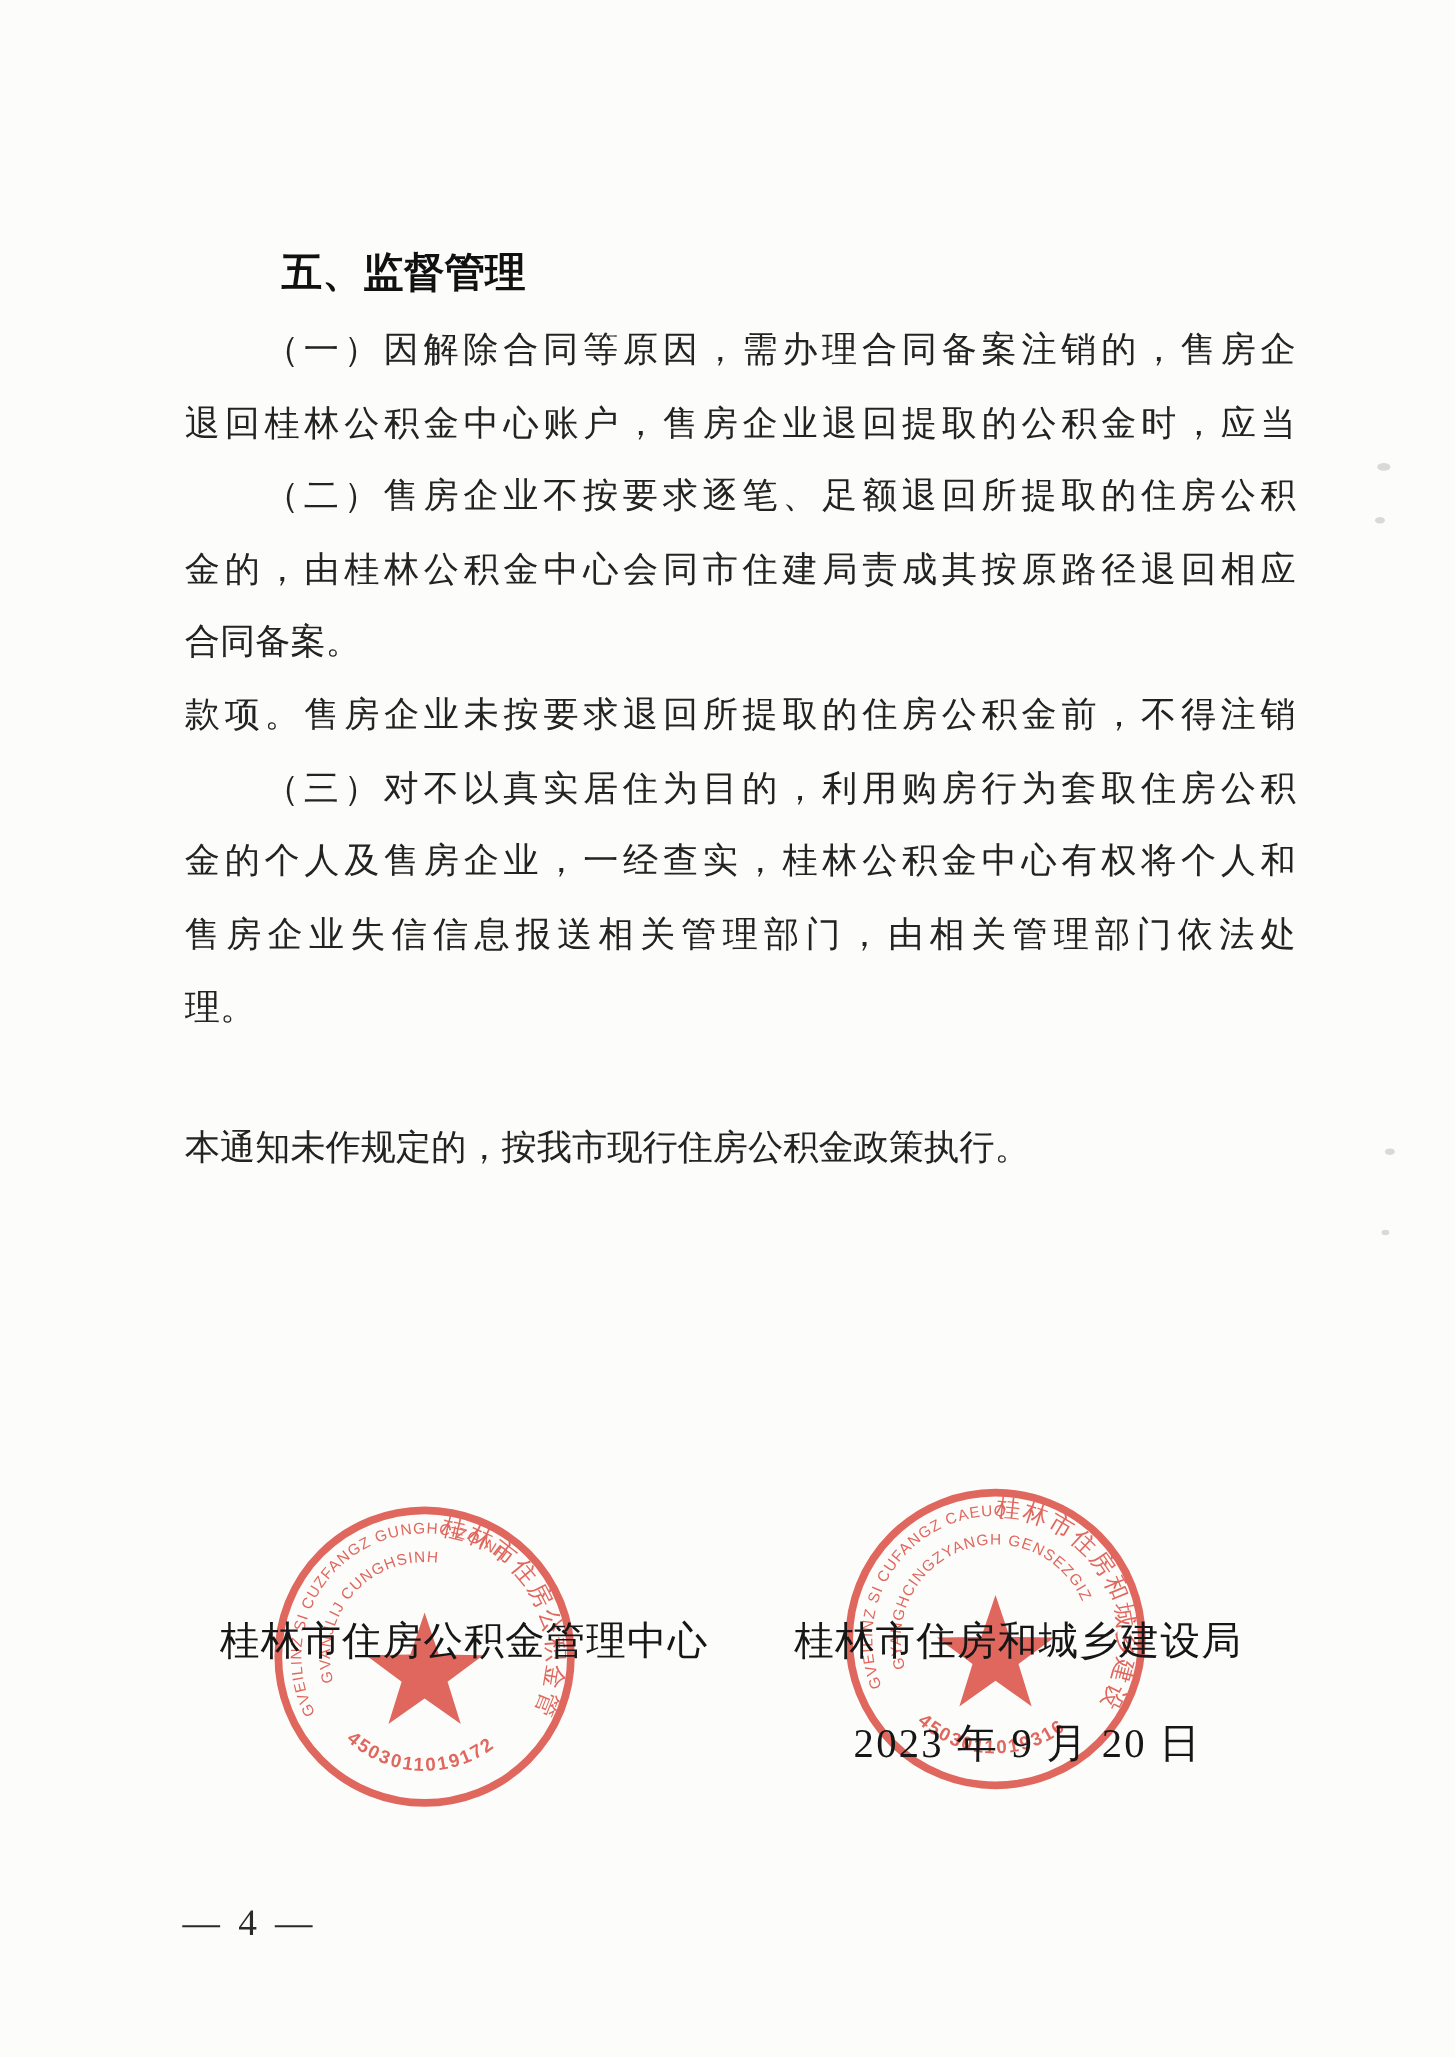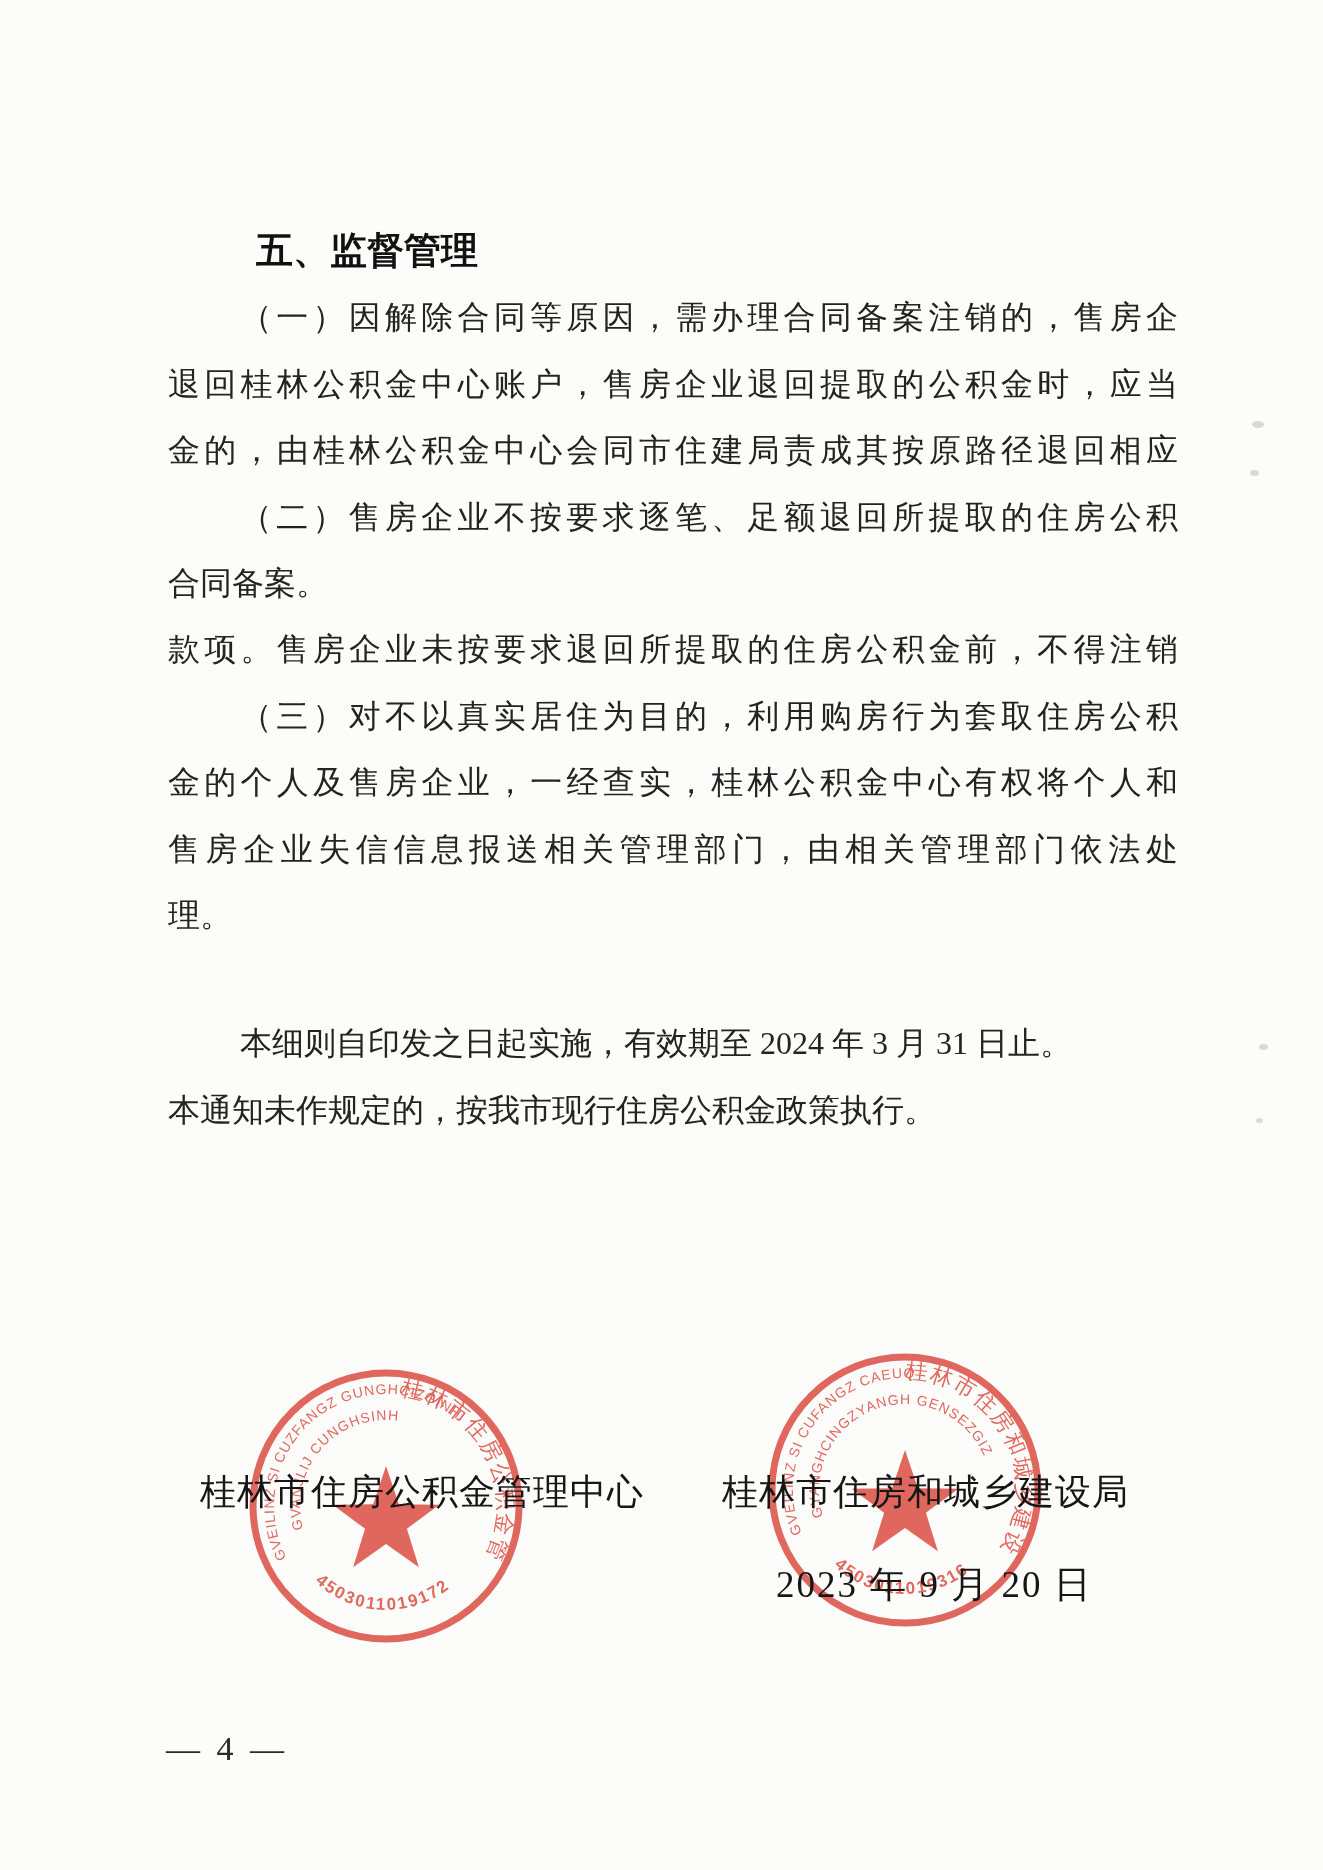--- a/index.html
+++ b/index.html
@@ -13,21 +13,21 @@
   .textblock{
     position:absolute;left:168px;top:218px;width:1010px;
   }
   .line{
     font-size:32px;line-height:66.4px;height:66.4px;
     white-space:nowrap;letter-spacing:0px;color:#232323;
   }
   .line.j{white-space:normal;text-align:justify;text-align-last:justify;}
   .line.indent{text-indent:72px;}
   .line.head{
-    font-family:Liberation Serif, serif;
+    font-family:Liberation Mono, monospace;
     font-weight:700;font-size:37px;color:#111;
     text-indent:88px;
   }
   .spacer{height:62px;}
   .sig{position:absolute;white-space:nowrap;color:#161616;z-index:5;}
   .sig.org{font-size:36px;letter-spacing:1px;}
   .sig.date{font-size:37px;letter-spacing:2px;}
   .pageno{
     position:absolute;left:166px;top:1730px;font-size:34px;color:#2a2a2a;
     letter-spacing:4px;white-space:nowrap;z-index:2;
@@ -38,30 +38,29 @@
 </style>
 </head>
 <body>
 
 <div class="page">
 
   <div class="textblock">
     <div class="line head">五、监督管理</div>
     <div class="line j indent">（一）因解除合同等原因，需办理合同备案注销的，售房企</div>
     <div class="line j">退回桂林公积金中心账户，售房企业退回提取的公积金时，应当</div>
+    <div class="line j indent">（二）售房企业不按要求逐笔、足额退回所提取的住房公积</div>
     <div class="line j">金的，由桂林公积金中心会同市住建局责成其按原路径退回相应</div>
-    <div class="line j indent">（二）售房企业不按要求逐笔、足额退回所提取的住房公积</div>
     <div class="line">合同备案。</div>
     <div class="line j">款项。售房企业未按要求退回所提取的住房公积金前，不得注销</div>
     <div class="line j indent">（三）对不以真实居住为目的，利用购房行为套取住房公积</div>
     <div class="line j">金的个人及售房企业，一经查实，桂林公积金中心有权将个人和</div>
     <div class="line j">售房企业失信信息报送相关管理部门，由相关管理部门依法处</div>
     <div class="line">理。</div>
     <div class="spacer"></div>
-    <div class="line indent">本细则自印发之日起实施，有效期至 2024 年 3 月 31 日止。</div>
     <div class="line">本通知未作规定的，按我市现行住房公积金政策执行。</div>
   </div>
 
   <svg class="stamp" style="left:236px;top:1356px;" viewBox="0 0 300 300">
     <circle cx="150" cy="150" r="133" fill="none" stroke-width="7" stroke="#dd5147"></circle>
     <polygon points="150,102 137.1,140.2 96.7,140.7 129.1,164.8 117.1,203.3 150,180 182.9,203.3 170.9,164.8 203.3,140.7 162.9,140.2" transform="translate(0,8)" fill="#dd5147"></polygon>
     <defs>
       <path id="lsOuter" d="M 53 206 A 112 112 0 1 1 247 206" fill="none"></path>
       <path id="lsInner" d="M 75.5 193 A 86 86 0 1 1 224.5 193" fill="none"></path>
       <path id="lsSerial" d="M 76.5 223.5 A 104 104 0 0 0 223.5 223.5" fill="none"></path>

